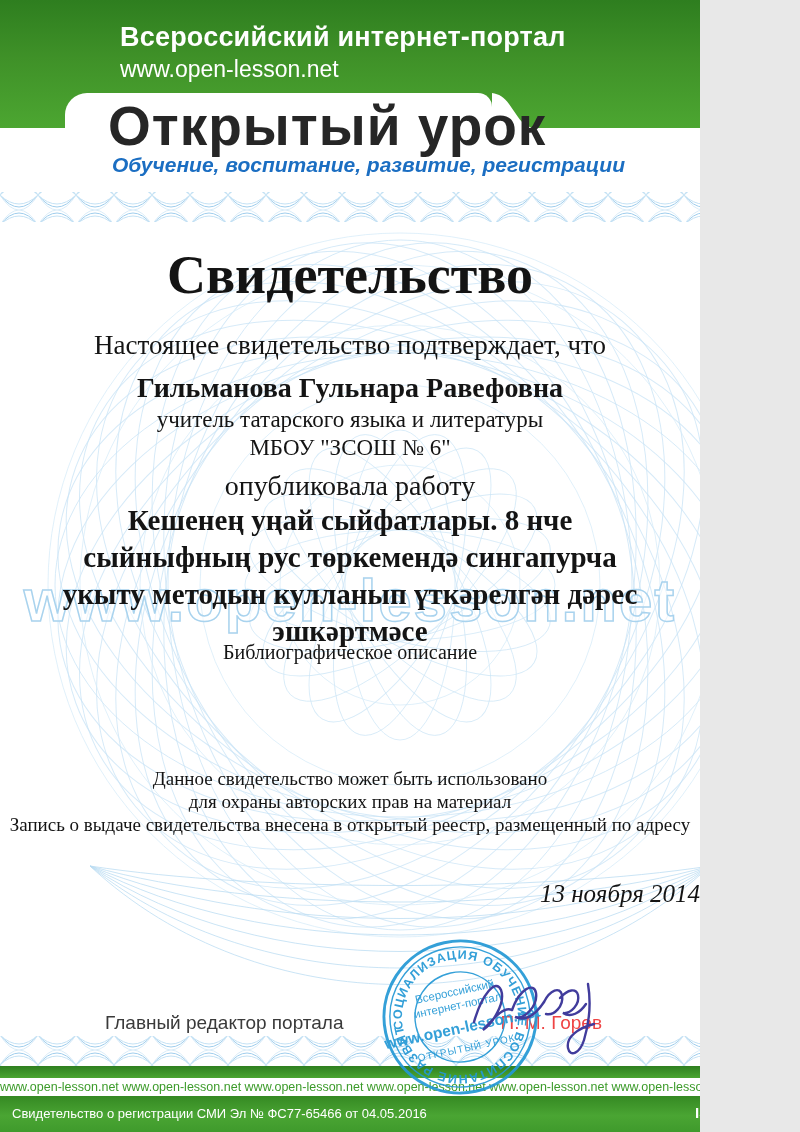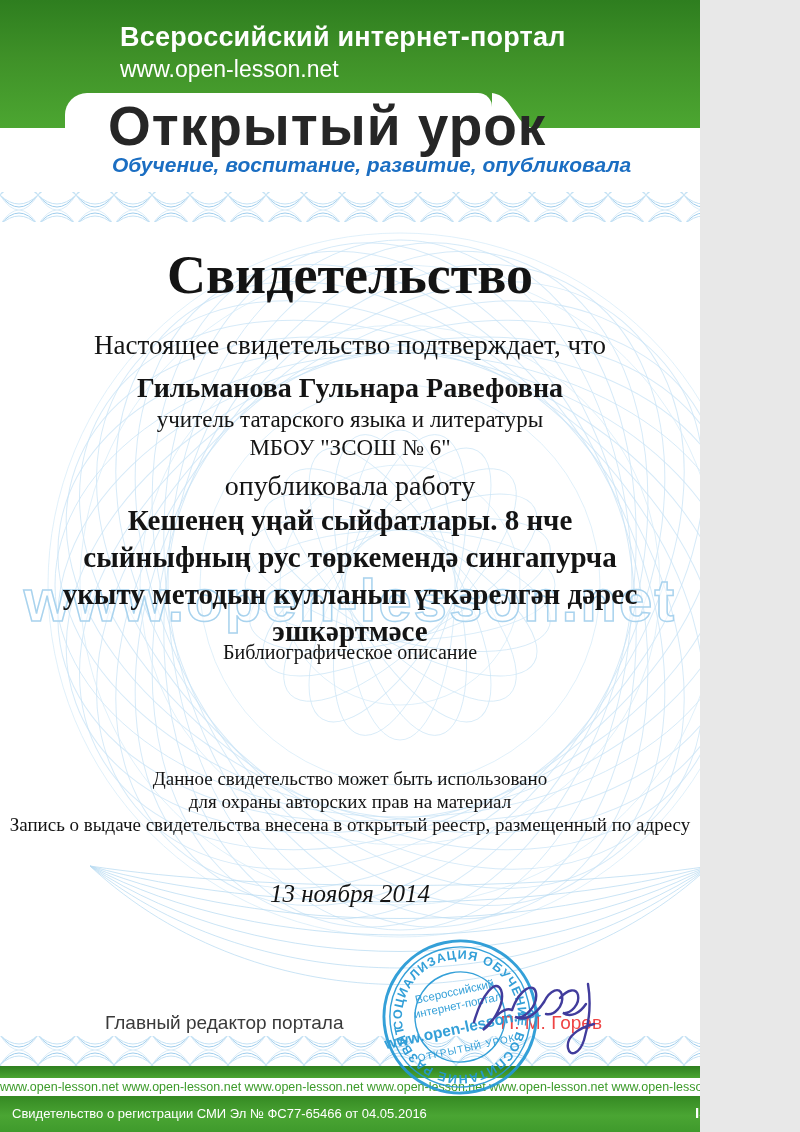--- a/index.html
+++ b/index.html
@@ -30,21 +30,21 @@
   .rec-pos{top:407px;font-size:23px;}
   .rec-school{top:435px;font-size:23px;}
   .published{top:470px;font-size:28px;}
   .work-title{top:502px;font-size:29px;font-weight:bold;line-height:37px;left:50px;right:50px;}
   .bib-head{top:623px;font-size:20px;margin-top:18px;}
   .bib-text{top:652px;font-size:21px;font-weight:bold;line-height:28px;left:48px;right:48px;}
   .usage1{top:768px;font-size:19px;}
   .usage2{top:791px;font-size:19px;}
   .reg1{top:814px;font-size:19px;}
   .reg2{top:837px;font-size:19px;}
-  .date{top:880px;font-size:25px;font-style:italic;}
+  .date{top:880px;font-size:25px;font-style:italic;text-align:right;}
   
   .sig-role{position:absolute;left:105px;top:1012px;font-size:19px;color:#3a3a3a;z-index:5;}
   .sig-name{position:absolute;right:98px;top:1012px;font-size:19px;color:#ef4444;z-index:5;}
   .stamp{position:absolute;left:365px;top:922px;z-index:6;opacity:.92;}
   .signature{position:absolute;left:468px;top:958px;z-index:7;}
   
   .strip-green{position:absolute;left:0;top:1066px;width:800px;height:12px;z-index:4;
        background:linear-gradient(180deg,#2f7f20,#4aa530);}
   .url-band{position:absolute;left:0;top:1078px;width:800px;height:18px;background:#ffffff;z-index:4;
        color:#3c9b2a;font-size:12.5px;line-height:18px;white-space:nowrap;overflow:hidden;text-align:center;}
@@ -118,21 +118,21 @@
   </svg>
 
   <div class="hdr"></div>
   <div class="brand-panel"></div>
   <svg class="corner" width="48" height="36" viewBox="0 0 48 36">
     <path d="M0,0 C7,1 12,4 17,11 L26,24 C30,30 36,34 44,36 L0,36 Z" fill="#ffffff"></path>
   </svg>
   <div class="hdr-title">Всероссийский интернет-портал</div>
   <div class="hdr-url">www.open-lesson.net</div>
   <div class="brand-name">Открытый урок</div>
-  <div class="brand-tagline">Обучение, воспитание, развитие, опубликовала</div>
+  <div class="brand-tagline">Обучение, воспитание, развитие, регистрации</div>
 
   <div class="watermark">www.open-lesson.net</div>
 
   <div class="ser cert-title">Свидетельство</div>
   <div class="ser rec-name">Гильманова Гульнара Равефовна</div>
   <div class="ser confirm">Настоящее свидетельство подтверждает, что</div>
   <div class="ser rec-pos">учитель татарского языка и литературы</div>
   <div class="ser rec-school">МБОУ "ЗСОШ № 6"</div>
   <div class="ser published">опубликовала работу</div>
   <div class="ser work-title">Кешенең уңай сыйфатлары. 8 нче сыйныфның рус төркемендә сингапурча укыту методын кулланып үткәрелгән дәрес эшкәртмәсе</div>

